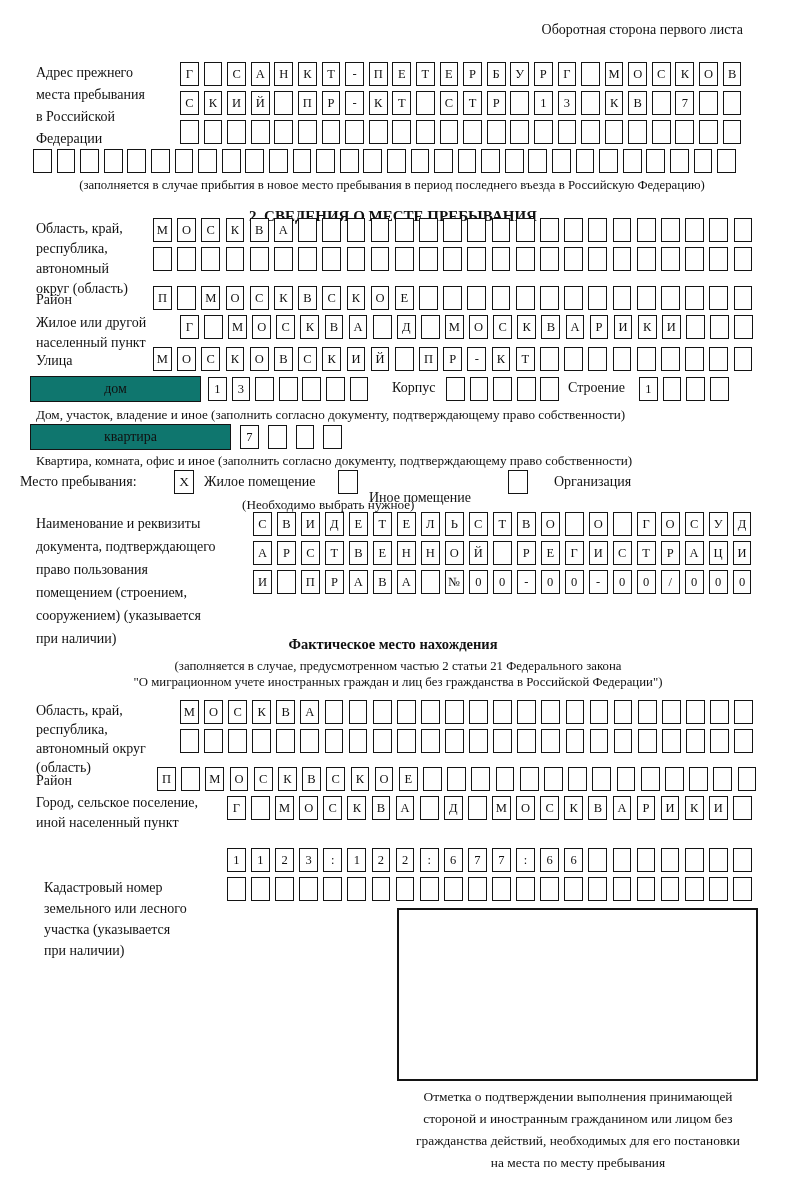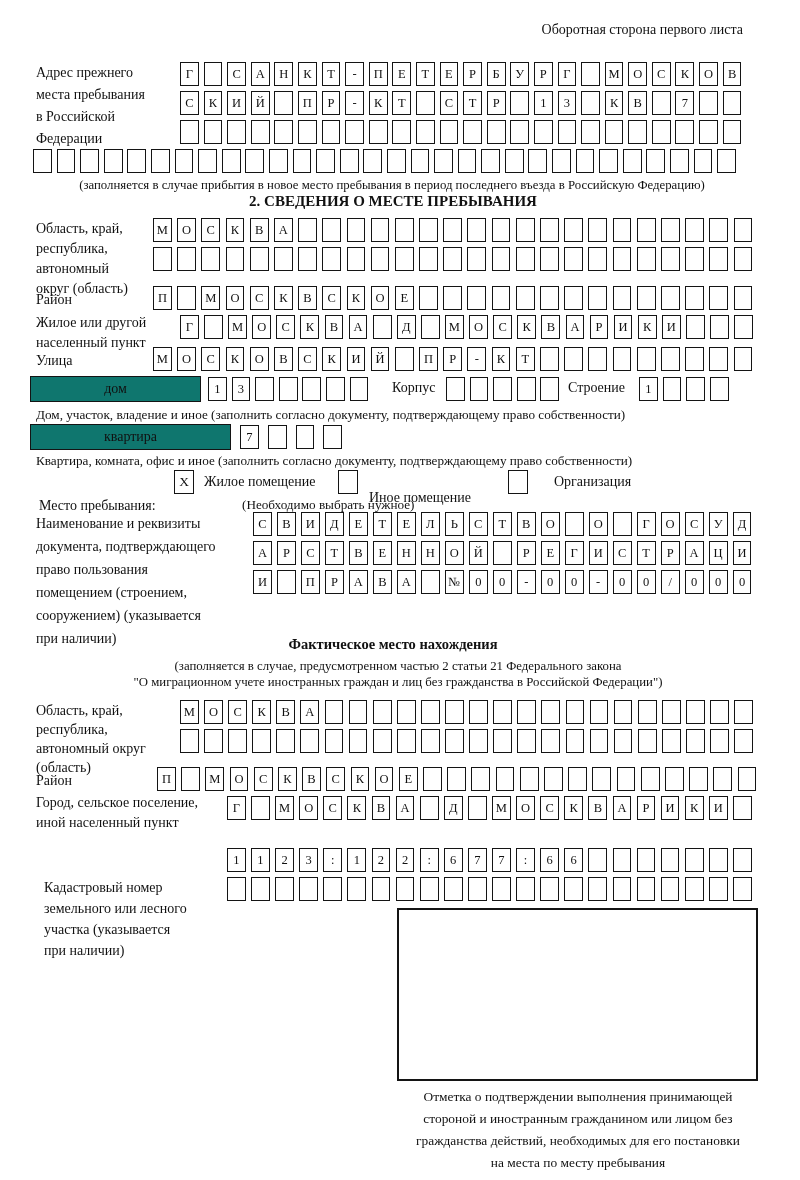--- a/index.html
+++ b/index.html
@@ -140,21 +140,21 @@
       <span class="cell"></span>
       <span class="cell"></span>
       <span class="cell"></span>
       <span class="cell"></span>
       <span class="cell"></span>
       <span class="cell"></span>
       <span class="cell"></span>
     </div>
   <div class="note ctr" style="left:392px;top:178px;">(заполняется в случае прибытия в новое место пребывания в период последнего въезда в Российскую Федерацию)</div>
 
-  <div class="t bold ctr" style="left:393px;top:193px;font-size:15px;">2. СВЕДЕНИЯ О МЕСТЕ ПРЕБЫВАНИЯ</div>
+  <div class="t bold ctr" style="left:393px;top:208px;font-size:15px;">2. СВЕДЕНИЯ О МЕСТЕ ПРЕБЫВАНИЯ</div>
 
   <div class="lbl lh20" style="left:36px;top:219px;">
     <div>Область, край,</div>
     <div>республика,</div>
     <div>автономный</div>
     <div>округ (область)</div>
   </div>
   <div class="cellrow" style="left:153px;top:218px;--g:5.4px;gap:5.4px;">
       <span class="cell">М</span>
       <span class="cell">О</span>
@@ -328,21 +328,21 @@
 
   <div class="widebox" style="left:30px;top:424px;width:201px;">квартира</div>
   <div class="cellrow" style="left:240px;top:425px;gap:9px;">
       <span class="cell">7</span>
       <span class="cell"></span>
       <span class="cell"></span>
       <span class="cell"></span>
     </div>
   <div class="note" style="left:36px;top:453px;font-size:13.2px;">Квартира, комната, офис и иное (заполнить согласно документу, подтверждающему право собственности)</div>
 
-  <div class="t" style="left:39px;top:474px;margin-top:24px;">Место пребывания:</div>
+  <div class="t" style="left:20px;top:474px;">Место пребывания:</div>
   <div class="cb" style="left:174px;top:470px;">X</div>
   <div class="t" style="left:204px;top:474px;">Жилое помещение</div>
   <div class="cb" style="left:338px;top:470px;"></div>
   <div class="t" style="left:369px;top:474px;margin-top:16px;">Иное помещение</div>
   <div class="cb" style="left:508px;top:470px;"></div>
   <div class="t" style="left:554px;top:474px;">Организация</div>
   <div class="note" style="left:242px;top:497px;font-size:13.2px;">(Необходимо выбрать нужное)</div>
 
   <div class="lbl lh23" style="left:36px;top:512px;">
     <div>Наименование и реквизиты</div>

